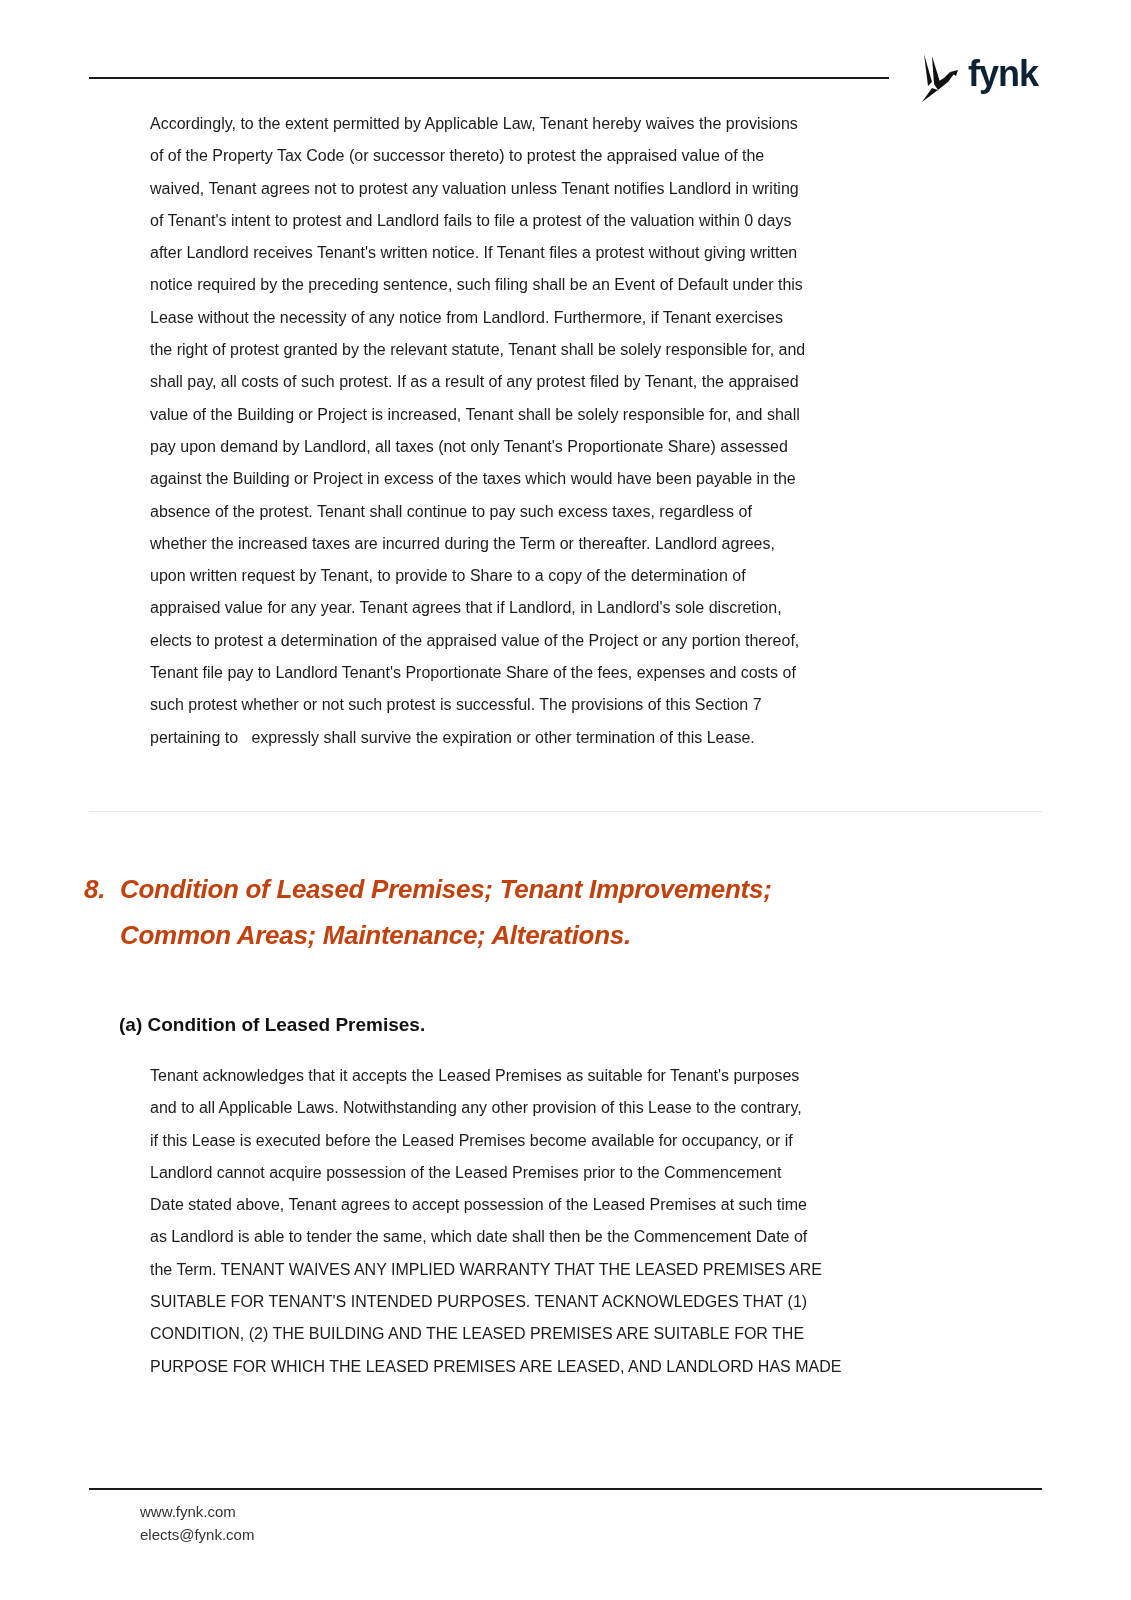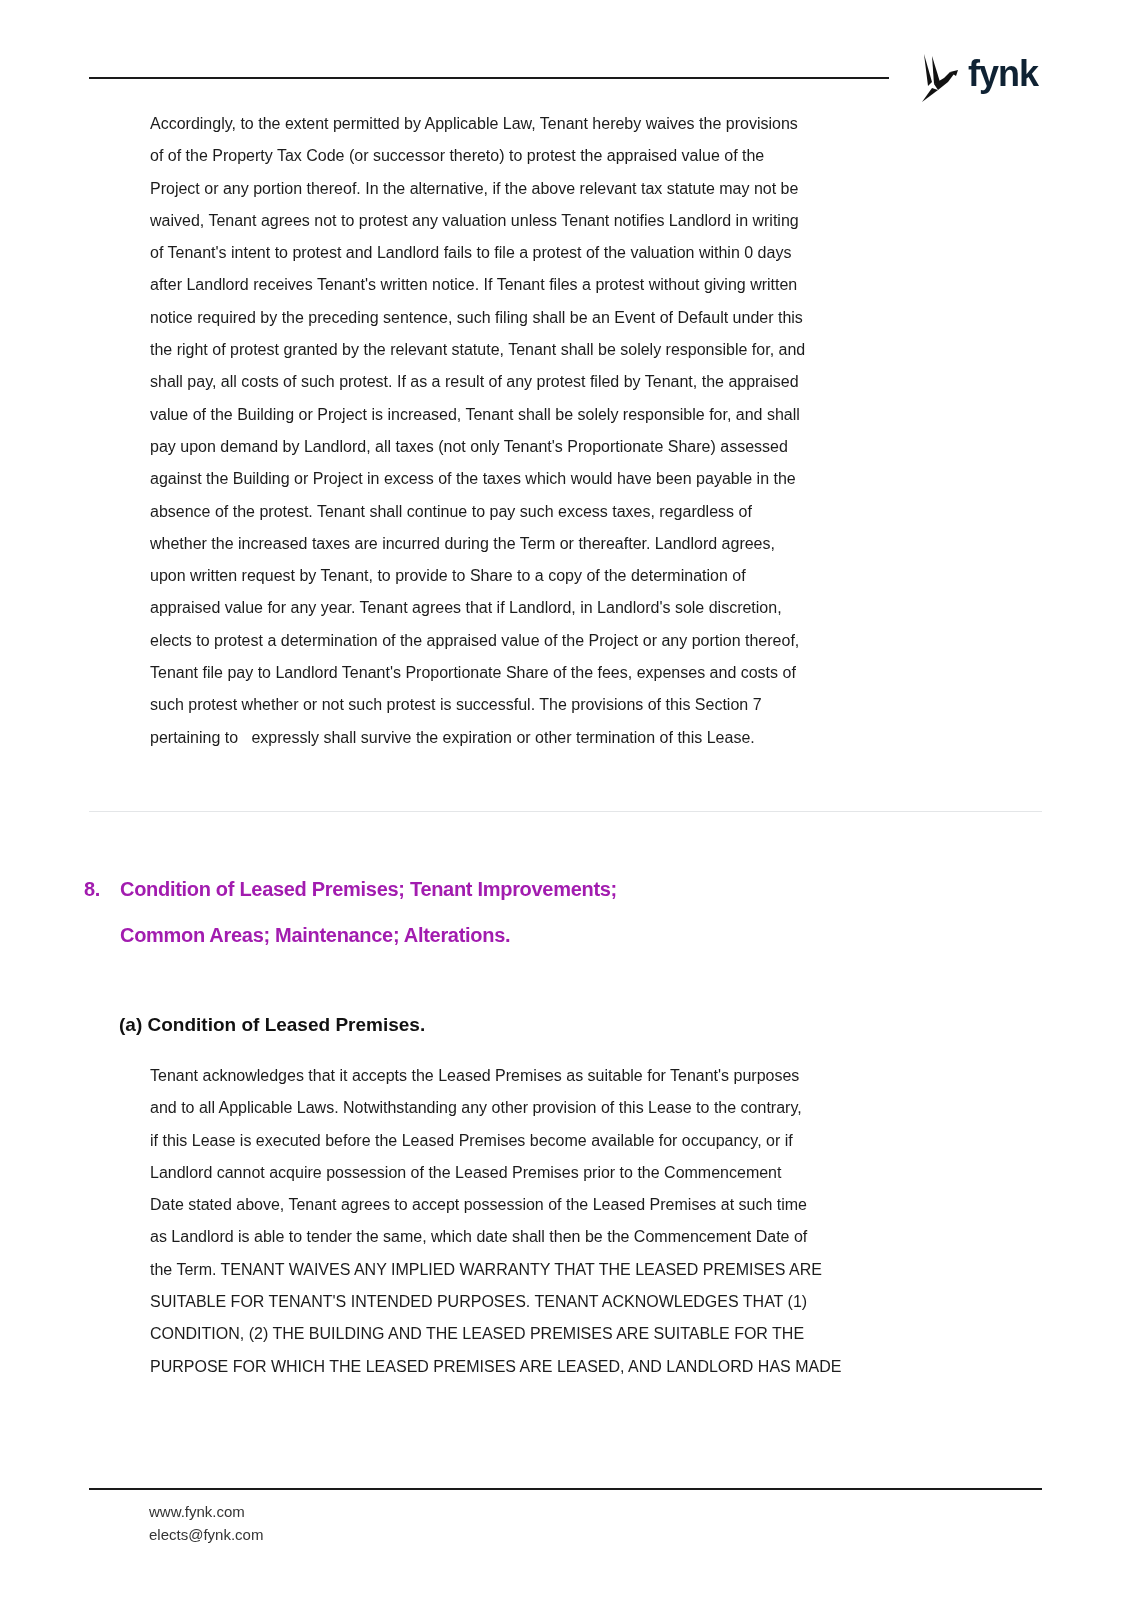--- a/index.html
+++ b/index.html
@@ -7,53 +7,53 @@
          font-family: "Liberation Sans", "DejaVu Sans", sans-serif; color: #1a1a1a; }
   .header-rule { position: absolute; left: 89px; top: 77px; width: 800px; height: 2px; background: #1a1a1a; }
   .logo { position: absolute; left: 918px; top: 52px; display: flex; align-items: center; }
   .logo svg { width: 48px; height: 52px; }
   .logo-text { font-family: "Liberation Sans", sans-serif; font-weight: 700; font-size: 36px;
                color: #0f2233; letter-spacing: -1px; margin-left: 2px; margin-top: -8px; text-align: right; }
   .body-text { position: absolute; left: 150px; width: 900px; font-size: 16px; line-height: 32.3px; color: #1c1c1c; }
   .body-text .line { display: block; white-space: pre; }
   .sec1 { top: 108px; }
   .soft-rule { position: absolute; left: 89px; top: 811px; width: 953px; height: 1px; background: #e4e6e8; }
-  .section-heading { position: absolute; left: 84px; top: 866px; font-weight: 700; font-size: 20px; line-height: 46px;
-                     color: #a21caf; letter-spacing: -0.3px; }
+  .section-heading { position: absolute; left: 84px; top: 866px; font-weight: 700; font-size: 26px; line-height: 46px;
+                     color: #c2410c; letter-spacing: -0.3px; font-style: italic; }
   .section-heading .num { display: inline-block; width: 36px; }
   .section-heading .l2 { display: block; padding-left: 36px; }
   .sub-heading { position: absolute; left: 119px; top: 1014px; font-weight: 700; font-size: 19px; color: #111; }
   .sec2 { top: 1060px; }
   .footer-rule { position: absolute; left: 89px; top: 1488px; width: 953px; height: 2px; background: #1a1a1a; }
   .footer { position: absolute; left: 140px; top: 1500px; font-size: 15px; line-height: 23px; color: #333; }
-  .footer span { display: block; margin-left: 9px; }
+  .footer span { display: block; }
 </style>
 </head>
 <body>
 
 <div class="header-rule"></div>
 <div class="logo">
   <svg viewBox="0 0 48 52">
     <polygon points="6,2 14,30 10,34" fill="#111"></polygon>
     <polygon points="14,4 22,30 16,32" fill="#111"></polygon>
     <polygon points="16,32 26,26 32,20 36,22 30,30 20,38" fill="#111"></polygon>
     <polygon points="20,38 4,50 14,36" fill="#111"></polygon>
     <polygon points="32,20 40,18 38,24" fill="#111"></polygon>
   </svg>
   <span class="logo-text">fynk</span>
 </div>
 
 <div class="body-text sec1">
   <span class="line">Accordingly, to the extent permitted by Applicable Law, Tenant hereby waives the provisions</span>
   <span class="line">of of the Property Tax Code (or successor thereto) to protest the appraised value of the</span>
-  <span class="line">Project or any portion thereof. In the alternative, if the above relevant tax statute may not be</span>
   <span class="line">waived, Tenant agrees not to protest any valuation unless Tenant notifies Landlord in writing</span>
   <span class="line">of Tenant's intent to protest and Landlord fails to file a protest of the valuation within 0 days</span>
   <span class="line">after Landlord receives Tenant's written notice. If Tenant files a protest without giving written</span>
   <span class="line">notice required by the preceding sentence, such filing shall be an Event of Default under this</span>
+  <span class="line">Lease without the necessity of any notice from Landlord. Furthermore, if Tenant exercises</span>
   <span class="line">the right of protest granted by the relevant statute, Tenant shall be solely responsible for, and</span>
   <span class="line">shall pay, all costs of such protest. If as a result of any protest filed by Tenant, the appraised</span>
   <span class="line">value of the Building or Project is increased, Tenant shall be solely responsible for, and shall</span>
   <span class="line">pay upon demand by Landlord, all taxes (not only Tenant's Proportionate Share) assessed</span>
   <span class="line">against the Building or Project in excess of the taxes which would have been payable in the</span>
   <span class="line">absence of the protest. Tenant shall continue to pay such excess taxes, regardless of</span>
   <span class="line">whether the increased taxes are incurred during the Term or thereafter. Landlord agrees,</span>
   <span class="line">upon written request by Tenant, to provide to Share to a copy of the determination of</span>
   <span class="line">appraised value for any year. Tenant agrees that if Landlord, in Landlord's sole discretion,</span>
   <span class="line">elects to protest a determination of the appraised value of the Project or any portion thereof,</span>

